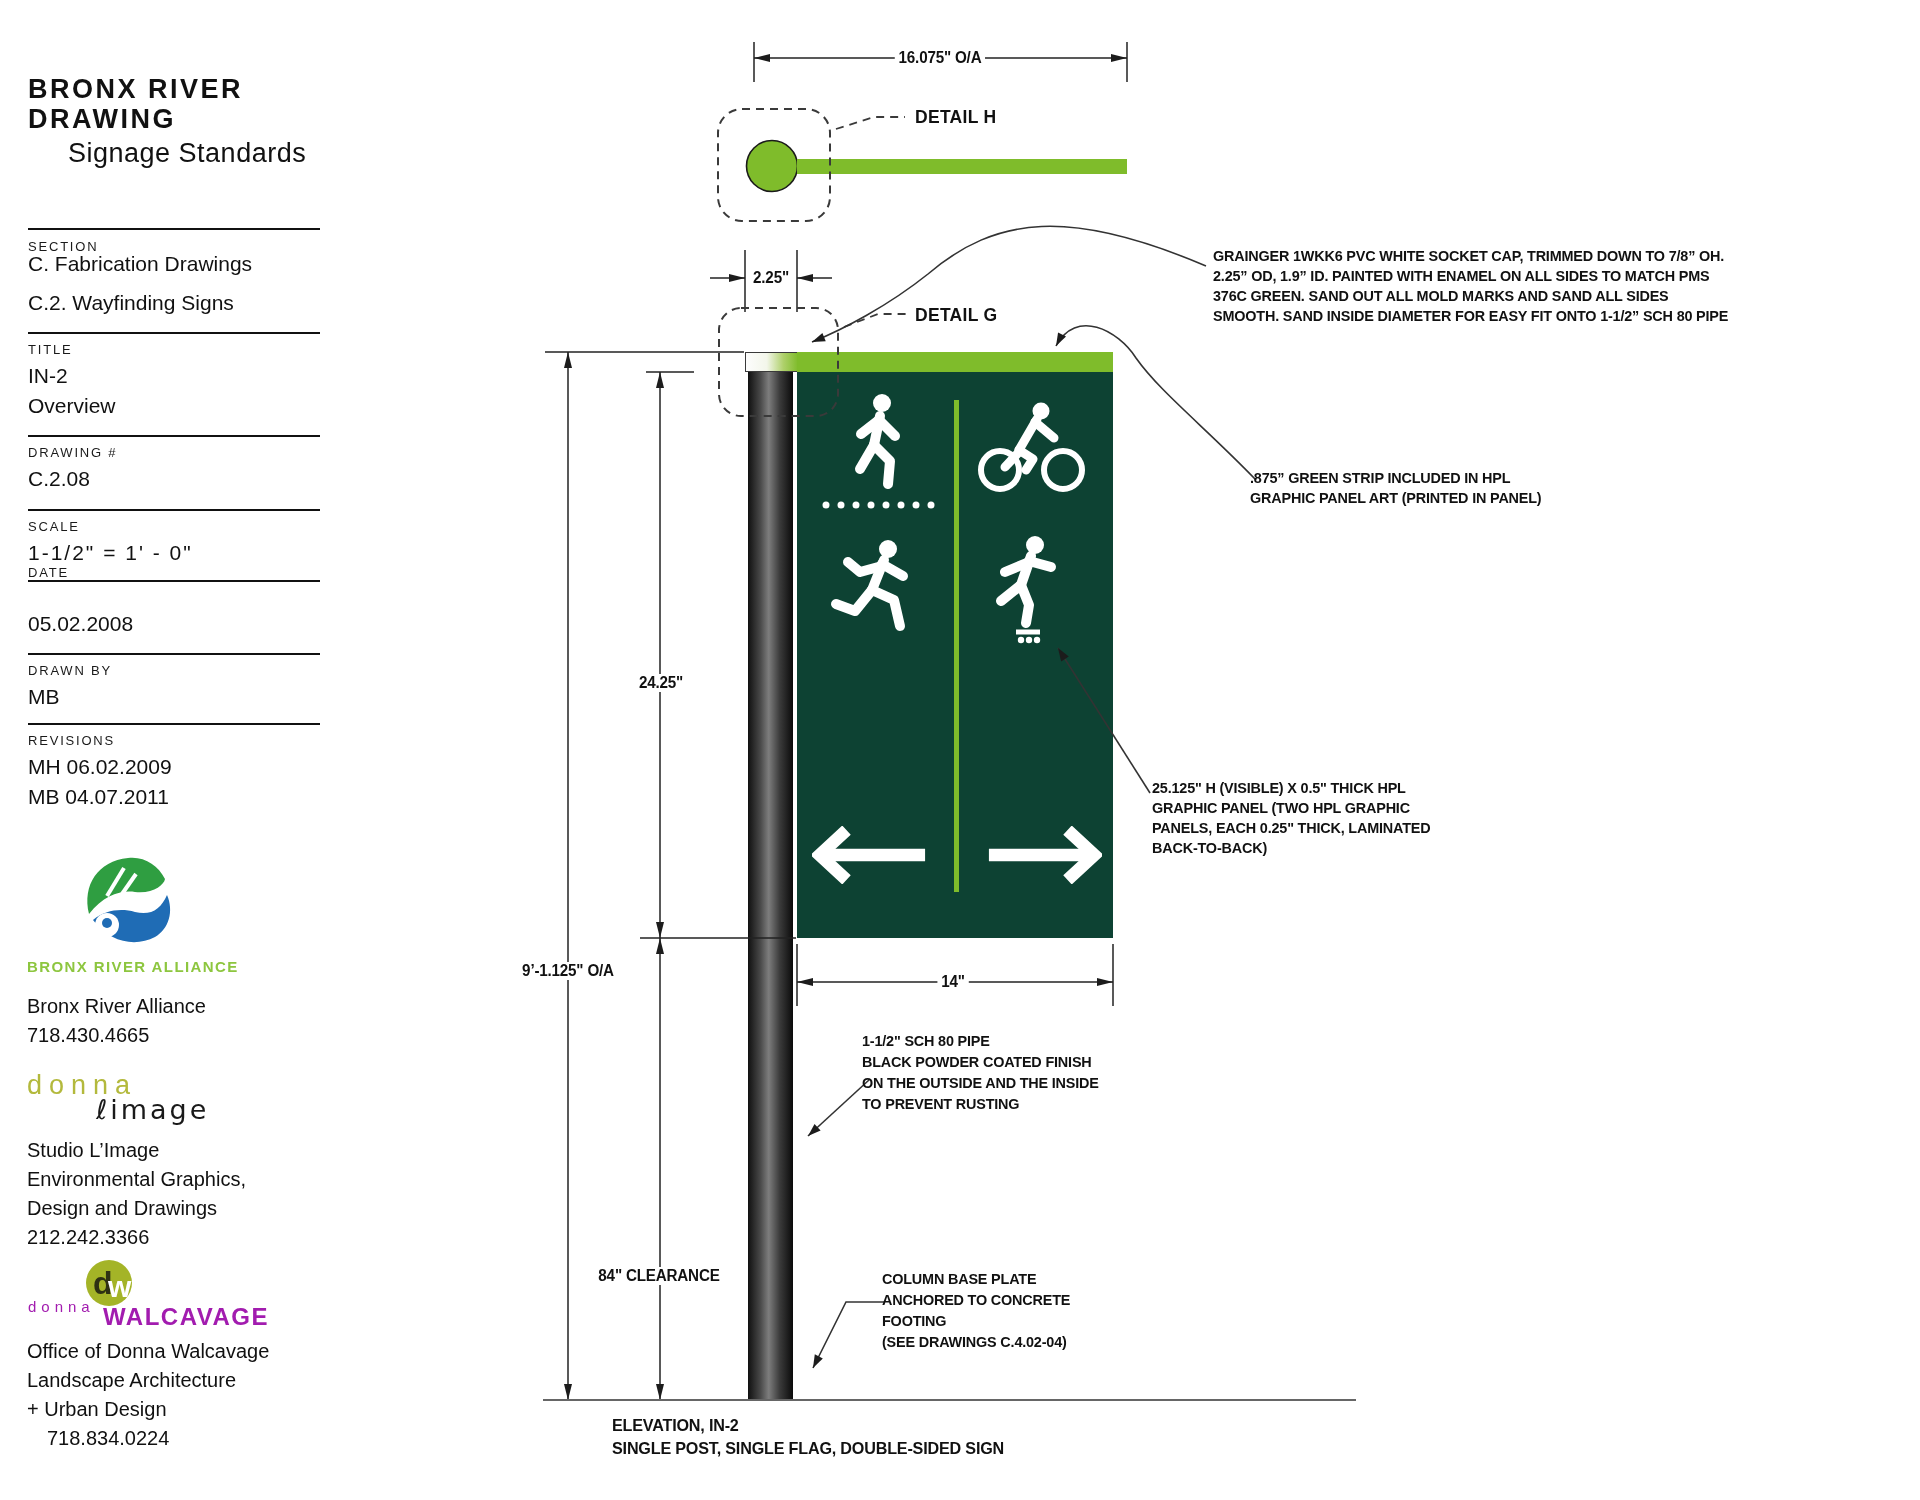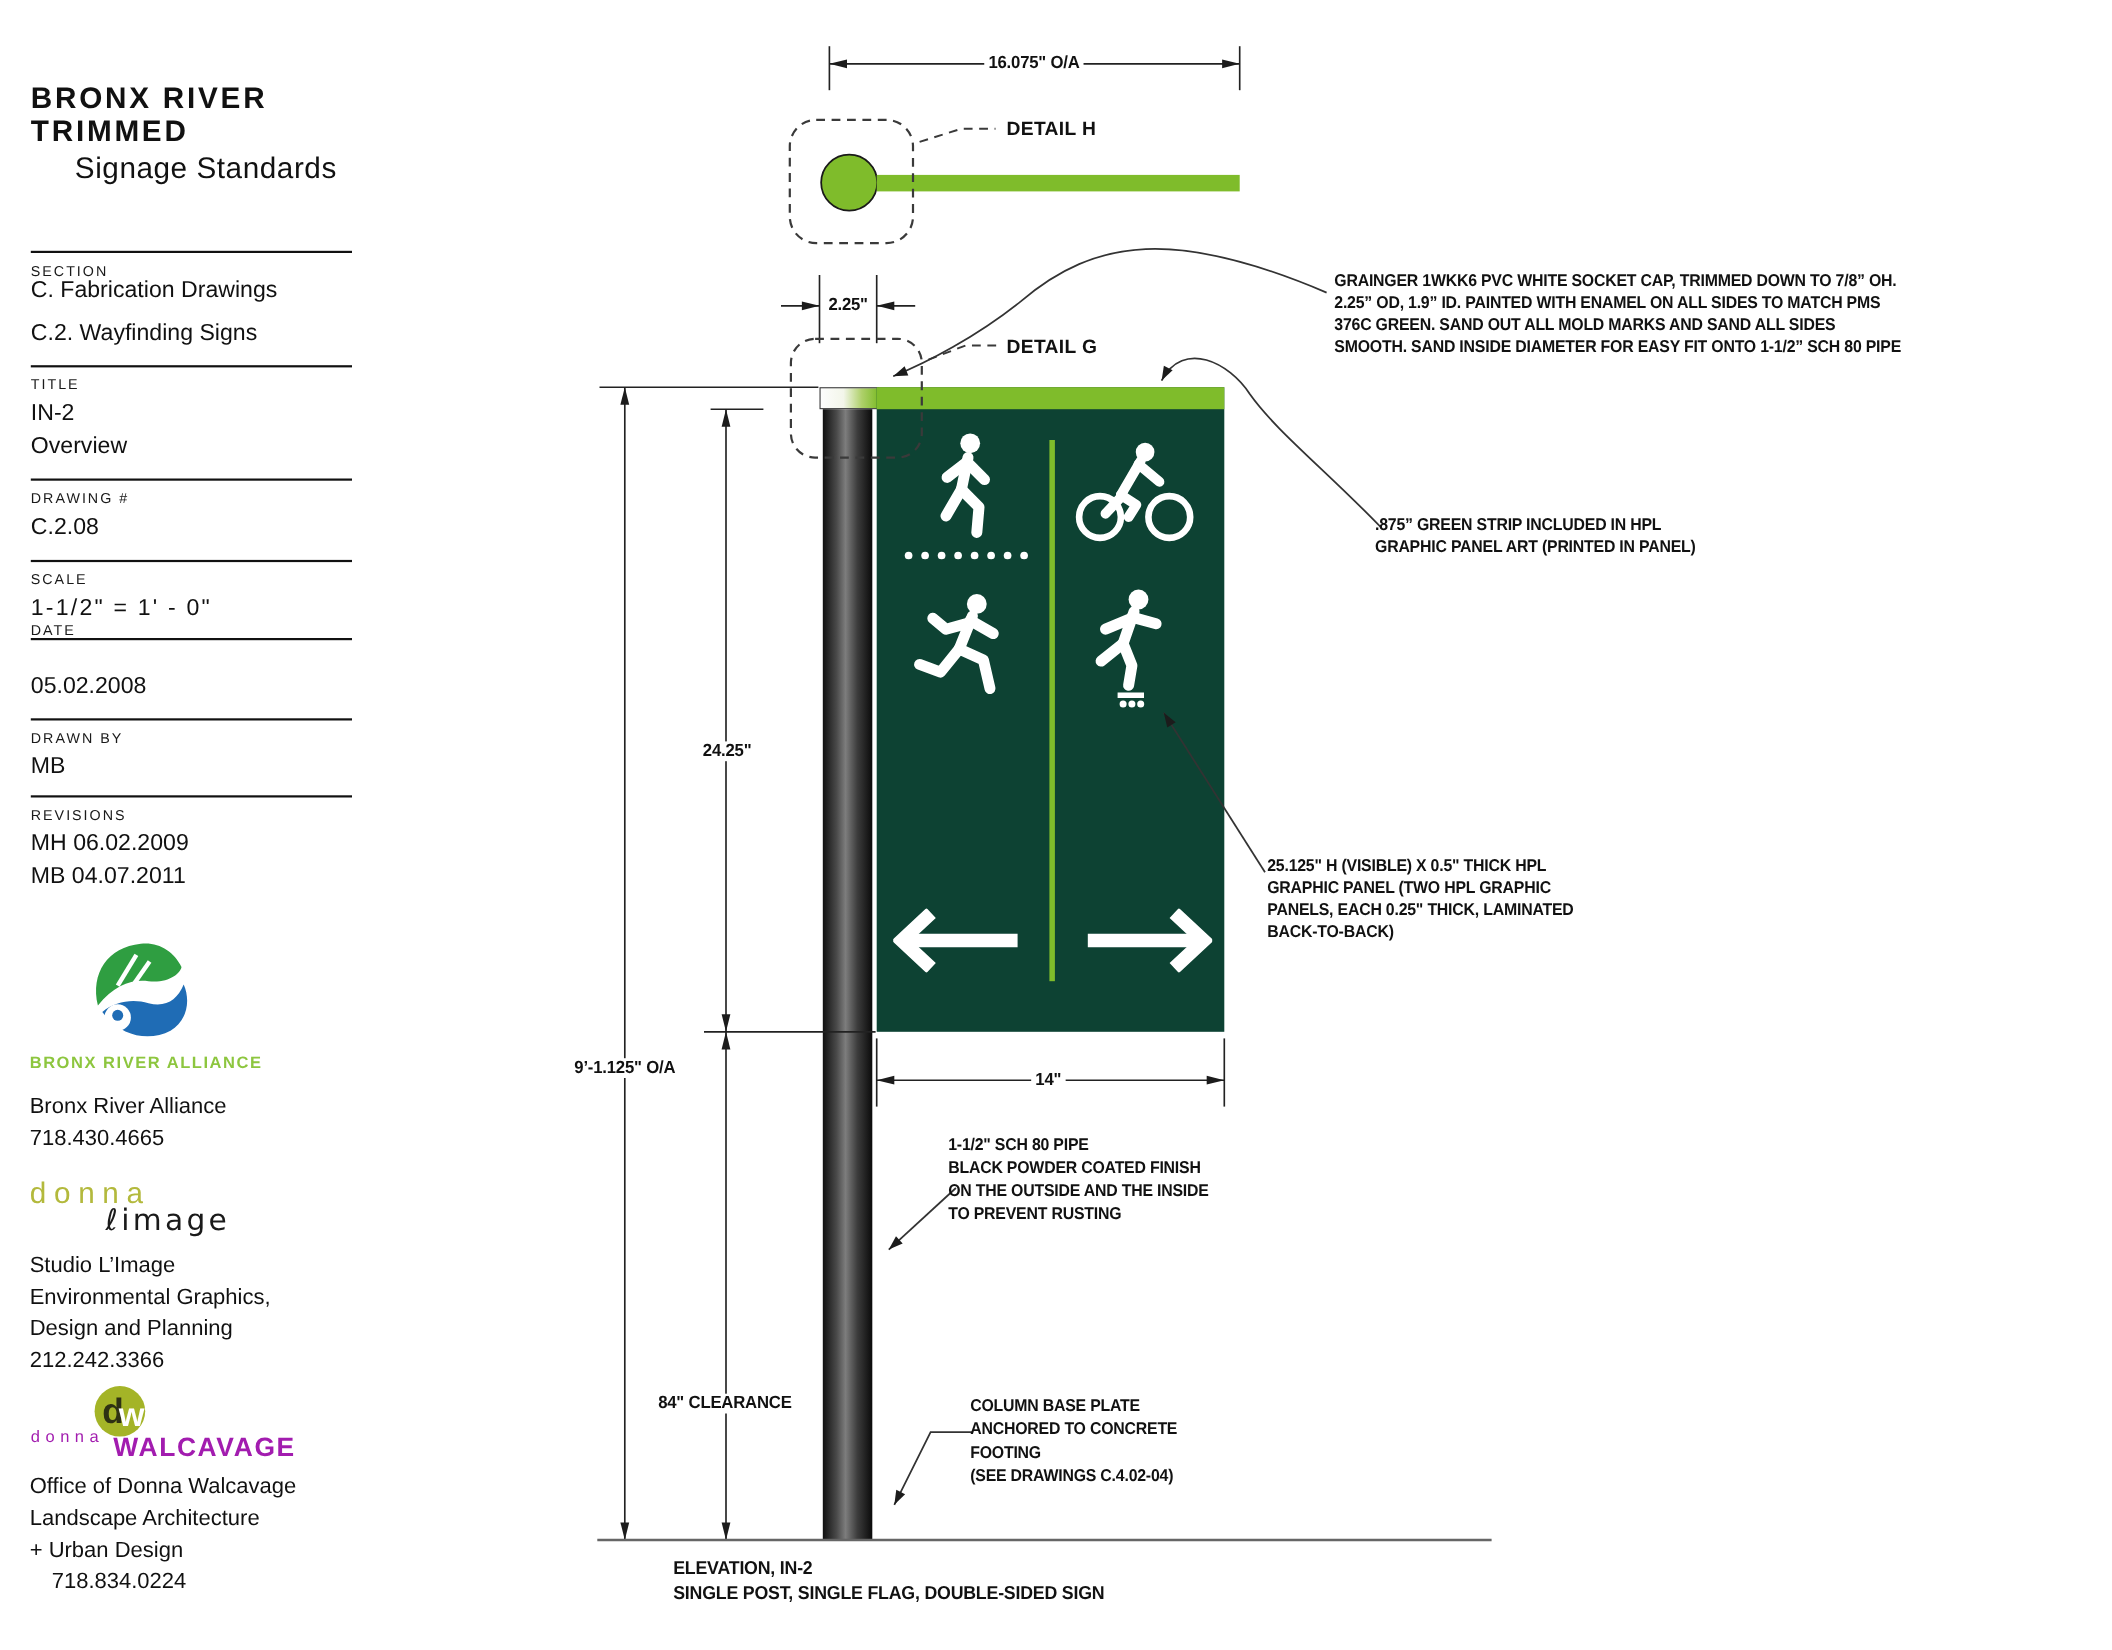--- a/index.html
+++ b/index.html
@@ -34,21 +34,21 @@
   .panel-divider{left:157px;top:48px;width:5px;height:492px;background:#7fbc2b;}
   svg{display:block;}
   #linework{left:0;top:0;pointer-events:none;}
   .z1{z-index:1;} .z2{z-index:2;} .z3{z-index:3;}
 </style>
 </head>
 <body>
 
 <div class="abs z3" style="left:0;top:0;width:340px;height:1500px;padding-left:16px;">
   <div class="abs brand" style="left:28px;top:74px;">BRONX RIVER</div>
-  <div class="abs brand" style="left:28px;top:104px;">TRIMMED</div>
+  <div class="abs brand" style="left:28px;top:104px;">DRAWING</div>
   <div class="abs brand-sub" style="left:28px;top:138px;margin-left:40px;">Signage Standards</div>
 
   <div class="abs rule" style="top:228px;"></div>
   <div class="abs mlabel" style="left:28px;top:239px;">SECTION</div>
   <div class="abs mval" style="left:28px;top:249px;">C. Fabrication Drawings</div>
   <div class="abs mval" style="left:28px;top:288px;">C.2. Wayfinding Signs</div>
 
   <div class="abs rule" style="top:332px;"></div>
   <div class="abs mlabel" style="left:28px;top:342px;">TITLE</div>
   <div class="abs mval" style="left:28px;top:361px;">IN-2</div>
@@ -87,21 +87,21 @@
     </svg>
   </div>
   <div class="abs bra-green" style="left:27px;top:958px;">BRONX RIVER ALLIANCE</div>
   <div class="abs contact" style="left:27px;top:992px;">Bronx River Alliance</div>
   <div class="abs contact" style="left:27px;top:1021px;">718.430.4665</div>
 
   <div class="abs olive" style="left:27px;top:1070px;font-size:27px;letter-spacing:7px;font-weight:400;">donna</div>
   <div class="abs" style="left:96px;top:1094px;font-size:27px;letter-spacing:3px;font-family:'DejaVu Sans',sans-serif;color:#1a1a1a;">ℓimage</div>
   <div class="abs contact" style="left:27px;top:1136px;">Studio L’Image</div>
   <div class="abs contact" style="left:27px;top:1165px;">Environmental Graphics,</div>
-  <div class="abs contact" style="left:27px;top:1194px;">Design and Planning</div>
+  <div class="abs contact" style="left:27px;top:1194px;">Design and Drawings</div>
   <div class="abs contact" style="left:27px;top:1223px;">212.242.3366</div>
 
   <div class="abs" style="left:86px;top:1260px;width:46px;height:46px;border-radius:50%;background:#a4b427;"></div>
   <div class="abs" style="left:93px;top:1265px;font-size:32px;font-weight:700;color:#2e3113;">d</div>
   <div class="abs" style="left:108px;top:1270px;font-size:30px;font-weight:700;color:#fff;">w</div>
   <div class="abs blue" style="left:28px;top:1298px;font-size:15px;letter-spacing:5px;">donna</div>
   <div class="abs blue" style="left:103px;top:1303px;font-size:24px;font-weight:700;letter-spacing:1.5px;">WALCAVAGE</div>
   <div class="abs contact" style="left:27px;top:1337px;">Office of Donna Walcavage</div>
   <div class="abs contact" style="left:27px;top:1366px;">Landscape Architecture</div>
   <div class="abs contact" style="left:27px;top:1395px;">+ Urban Design</div>

